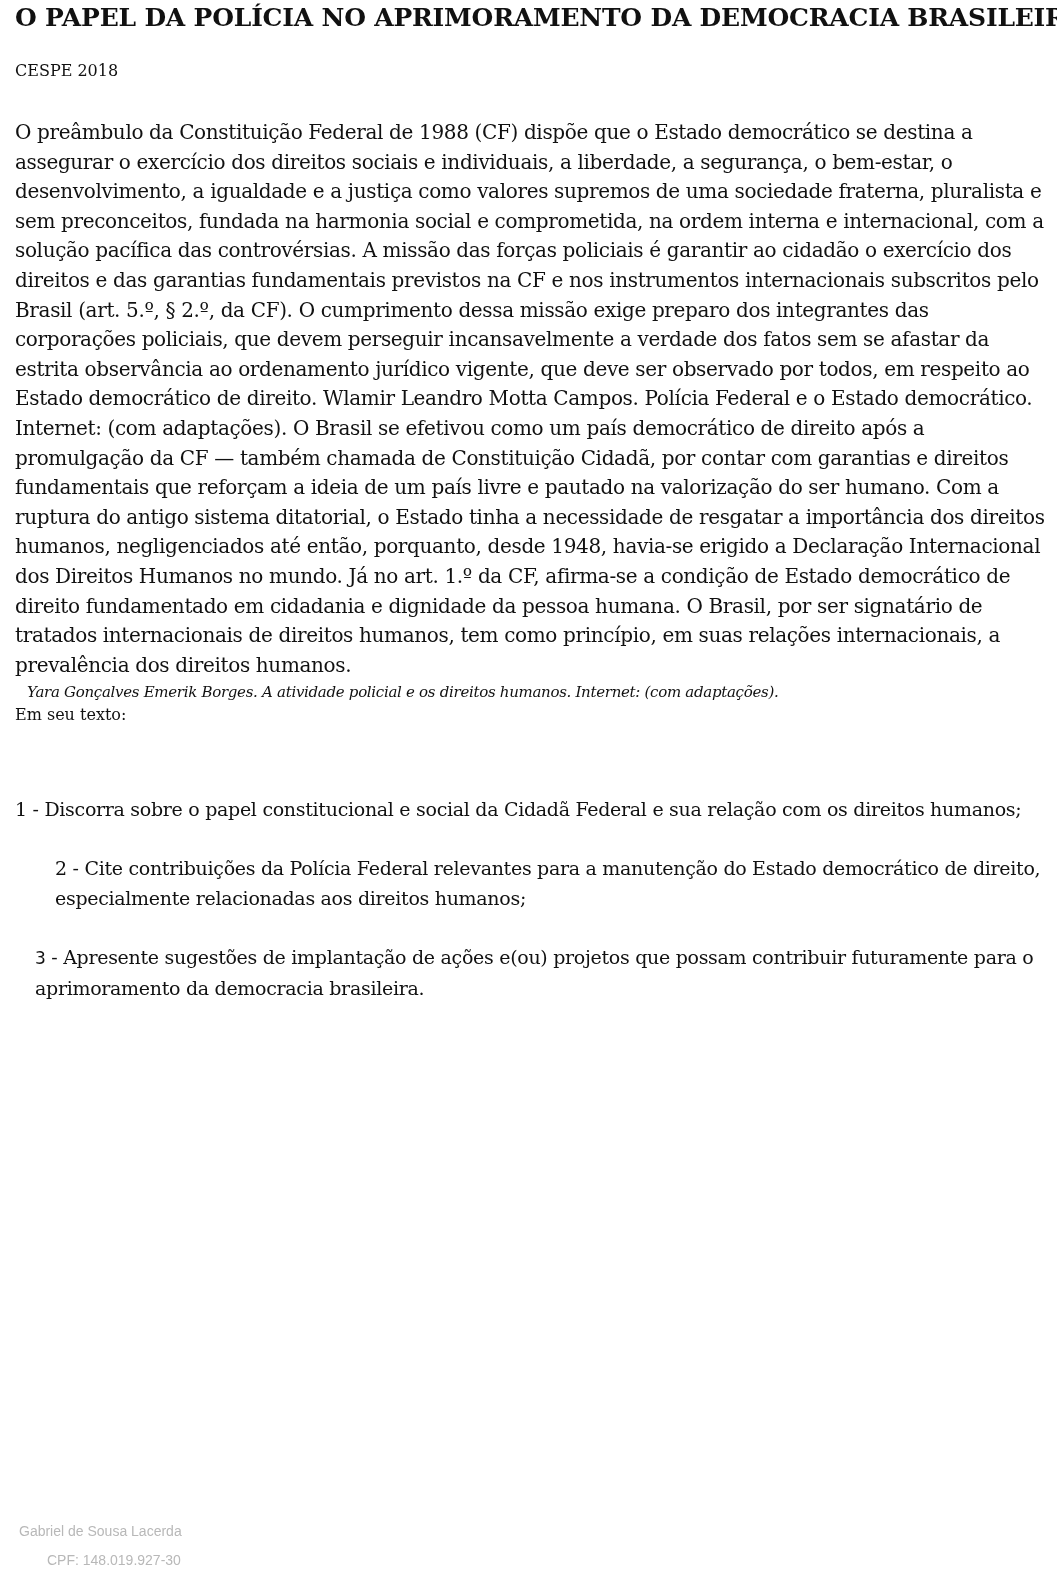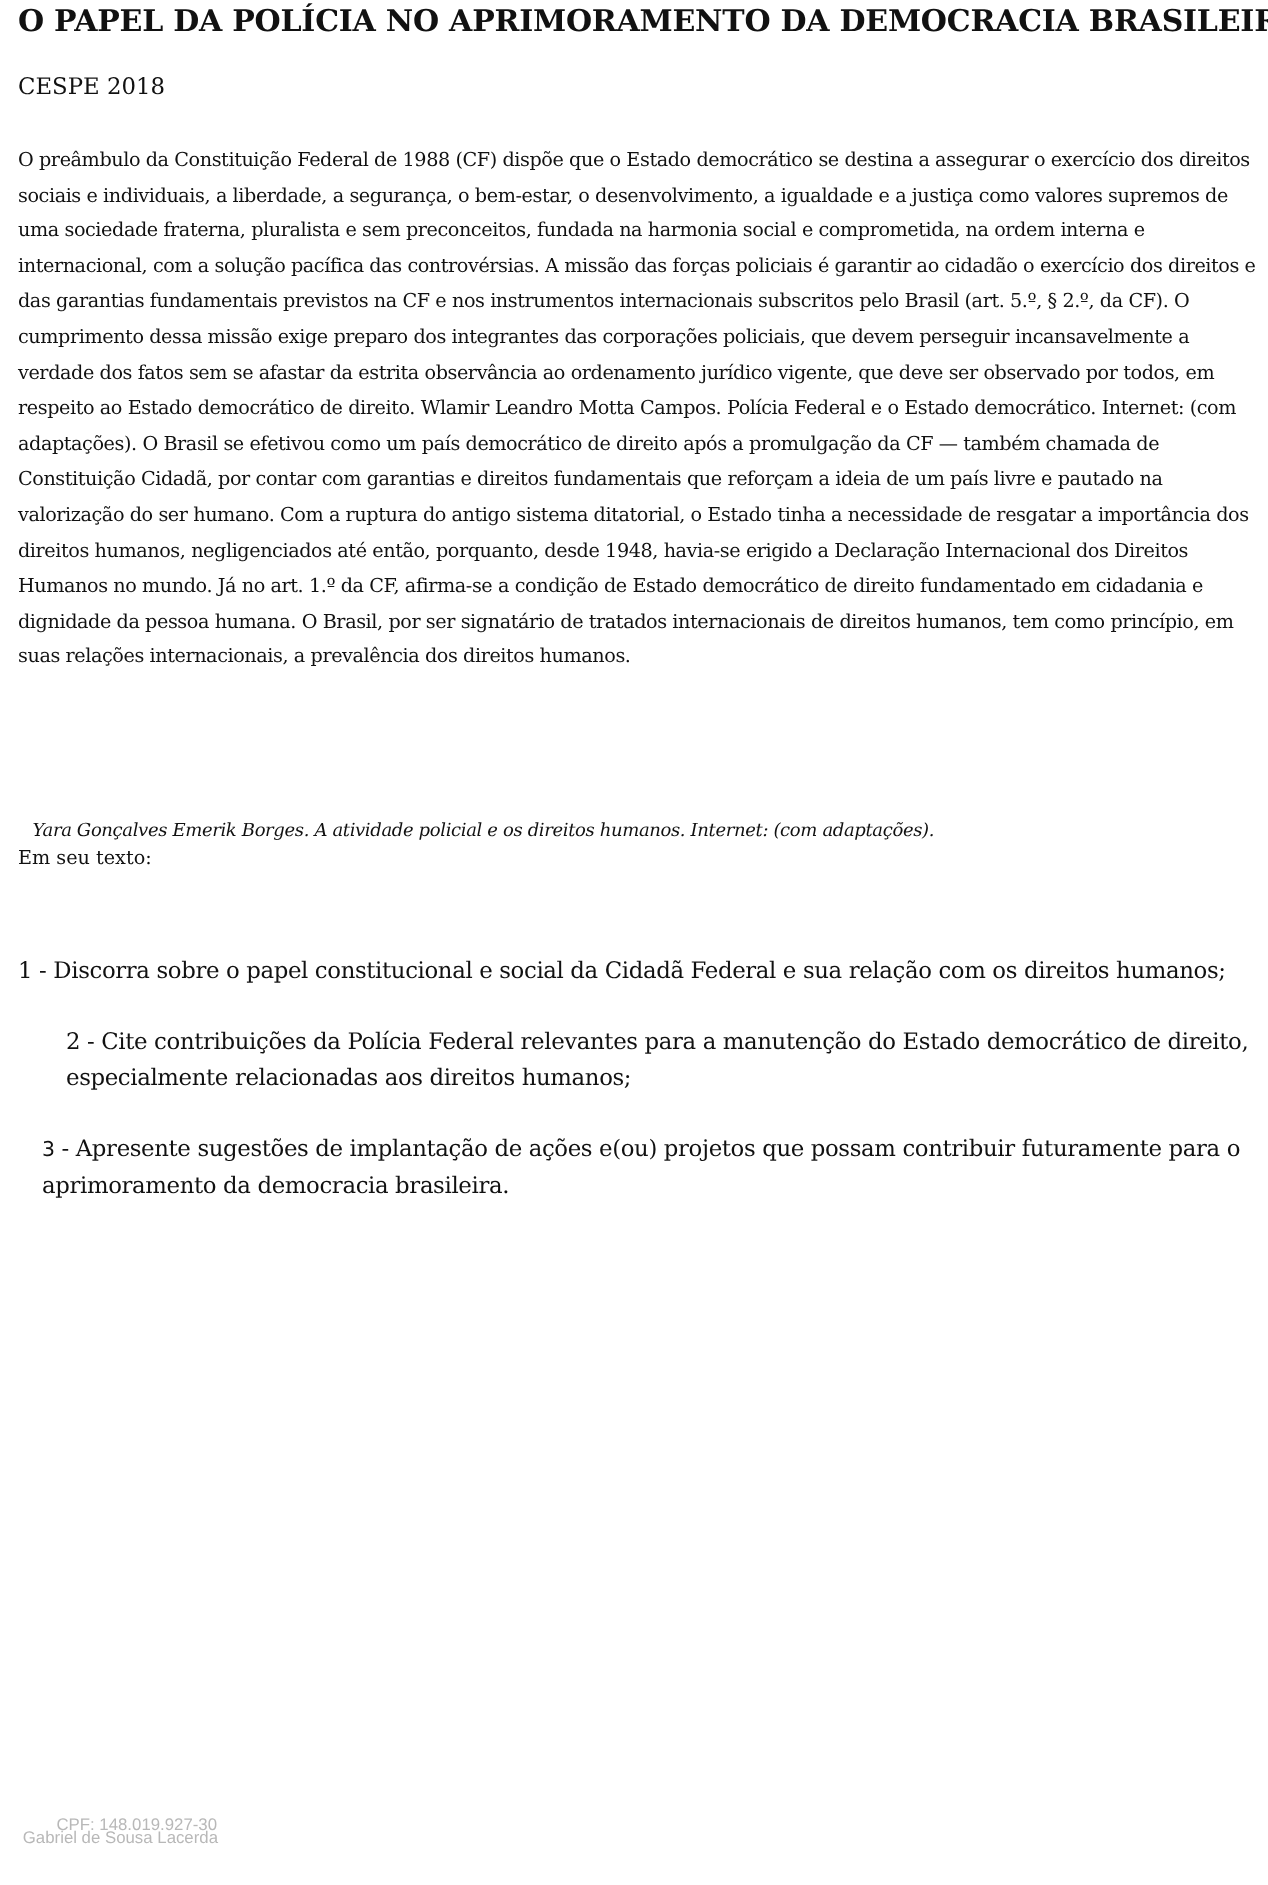--- a/index.html
+++ b/index.html
@@ -1,30 +1,30 @@
 <!DOCTYPE html>
 <html><head>
   <meta charset="utf-8">
   <style>
     html, body { margin: 0; padding: 0; background: #ffffff; }
     body { width: 1057px; height: 1571px; position: relative; overflow: hidden; color: #111; }
     .page { position: absolute; left: 15px; top: 0; width: 1040px; font-family: "DejaVu Serif", "Liberation Serif", serif; }
     .title { position: absolute; top: 3px; left: 0; font-size: 25px; font-weight: bold; white-space: nowrap; letter-spacing: -0.2px; }
-    .subtitle { position: absolute; top: 61px; left: 0; font-size: 19px; white-space: nowrap; }
-    .body-text { position: absolute; top: 118px; left: 0; width: 1040px; font-size: 16px; line-height: 29.6px; letter-spacing: -0.35px; }
+    .subtitle { position: absolute; top: 61px; left: 0; font-size: 16px; white-space: nowrap; }
+    .body-text { position: absolute; top: 118px; left: 0; width: 1040px; font-size: 20px; line-height: 29.6px; letter-spacing: -0.35px; }
     .citation { position: absolute; top: 683px; left: 12px; font-size: 15px; font-style: italic; white-space: nowrap; letter-spacing: -0.3px; }
     .prompt { position: absolute; top: 705px; left: 0; font-size: 16px; }
     .q { position: absolute; left: 0; width: 1040px; font-size: 19px; line-height: 29.6px; letter-spacing: -0.3px; }
     .q1 { top: 795px; }
     .q2 { top: 854px; margin-left: 40px; }
     .q3 { top: 943px; margin-left: 20px; }
     .q .num { font-family: "DejaVu Sans", "Liberation Sans", sans-serif; font-size: 17px; }
     .footer { position: absolute; left: 0; font-family: "Liberation Sans", sans-serif; font-size: 14px; color: #b8b8b8; white-space: nowrap; margin-left: 19px; }
     .footer.name { top: 1523px; }
-    .footer.cpf { top: 1512px; padding-left: 28px; }
+    .footer.cpf { top: 1552px; padding-left: 28px; }
   </style>
 </head>
 <body>
 
 <div class="page">
   <div class="title">O PAPEL DA POLÍCIA NO APRIMORAMENTO DA DEMOCRACIA BRASILEIRA</div>
   <div class="subtitle">CESPE 2018</div>
   <div class="body-text">O preâmbulo da Constituição Federal de 1988 (CF) dispõe que o Estado democrático se destina a assegurar o exercício dos direitos sociais e individuais, a liberdade, a segurança, o bem-estar, o desenvolvimento, a igualdade e a justiça como valores supremos de uma sociedade fraterna, pluralista e sem preconceitos, fundada na harmonia social e comprometida, na ordem interna e internacional, com a solução pacífica das controvérsias. A missão das forças policiais é garantir ao cidadão o exercício dos direitos e das garantias fundamentais previstos na CF e nos instrumentos internacionais subscritos pelo Brasil (art. 5.º, § 2.º, da CF). O cumprimento dessa missão exige preparo dos integrantes das corporações policiais, que devem perseguir incansavelmente a verdade dos fatos sem se afastar da estrita observância ao ordenamento jurídico vigente, que deve ser observado por todos, em respeito ao Estado democrático de direito. Wlamir Leandro Motta Campos. Polícia Federal e o Estado democrático. Internet: (com adaptações). O Brasil se efetivou como um país democrático de direito após a promulgação da CF — também chamada de Constituição Cidadã, por contar com garantias e direitos fundamentais que reforçam a ideia de um país livre e pautado na valorização do ser humano. Com a ruptura do antigo sistema ditatorial, o Estado tinha a necessidade de resgatar a importância dos direitos humanos, negligenciados até então, porquanto, desde 1948, havia-se erigido a Declaração Internacional dos Direitos Humanos no mundo. Já no art. 1.º da CF, afirma-se a condição de Estado democrático de direito fundamentado em cidadania e dignidade da pessoa humana. O Brasil, por ser signatário de tratados internacionais de direitos humanos, tem como princípio, em suas relações internacionais, a prevalência dos direitos humanos.</div>
   <div class="citation">Yara Gonçalves Emerik Borges. A atividade policial e os direitos humanos. Internet: (com adaptações).</div>
   <div class="prompt">Em seu texto:</div>

